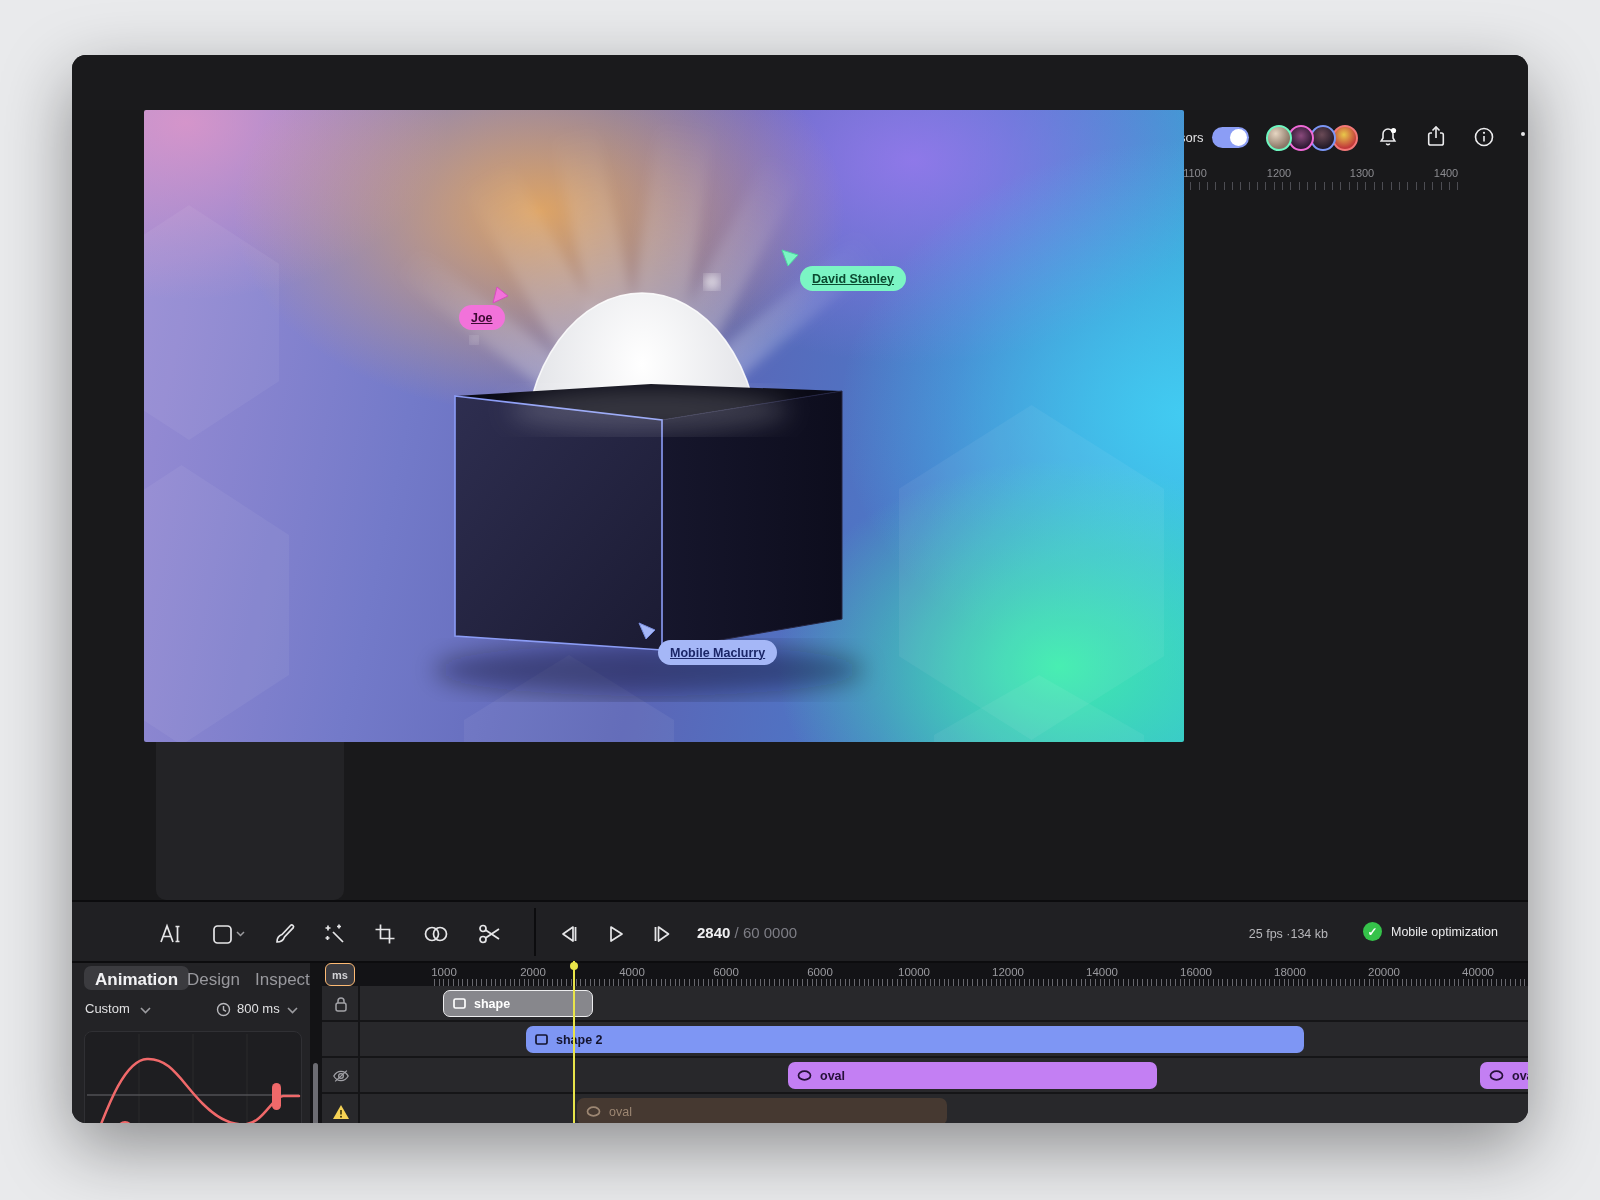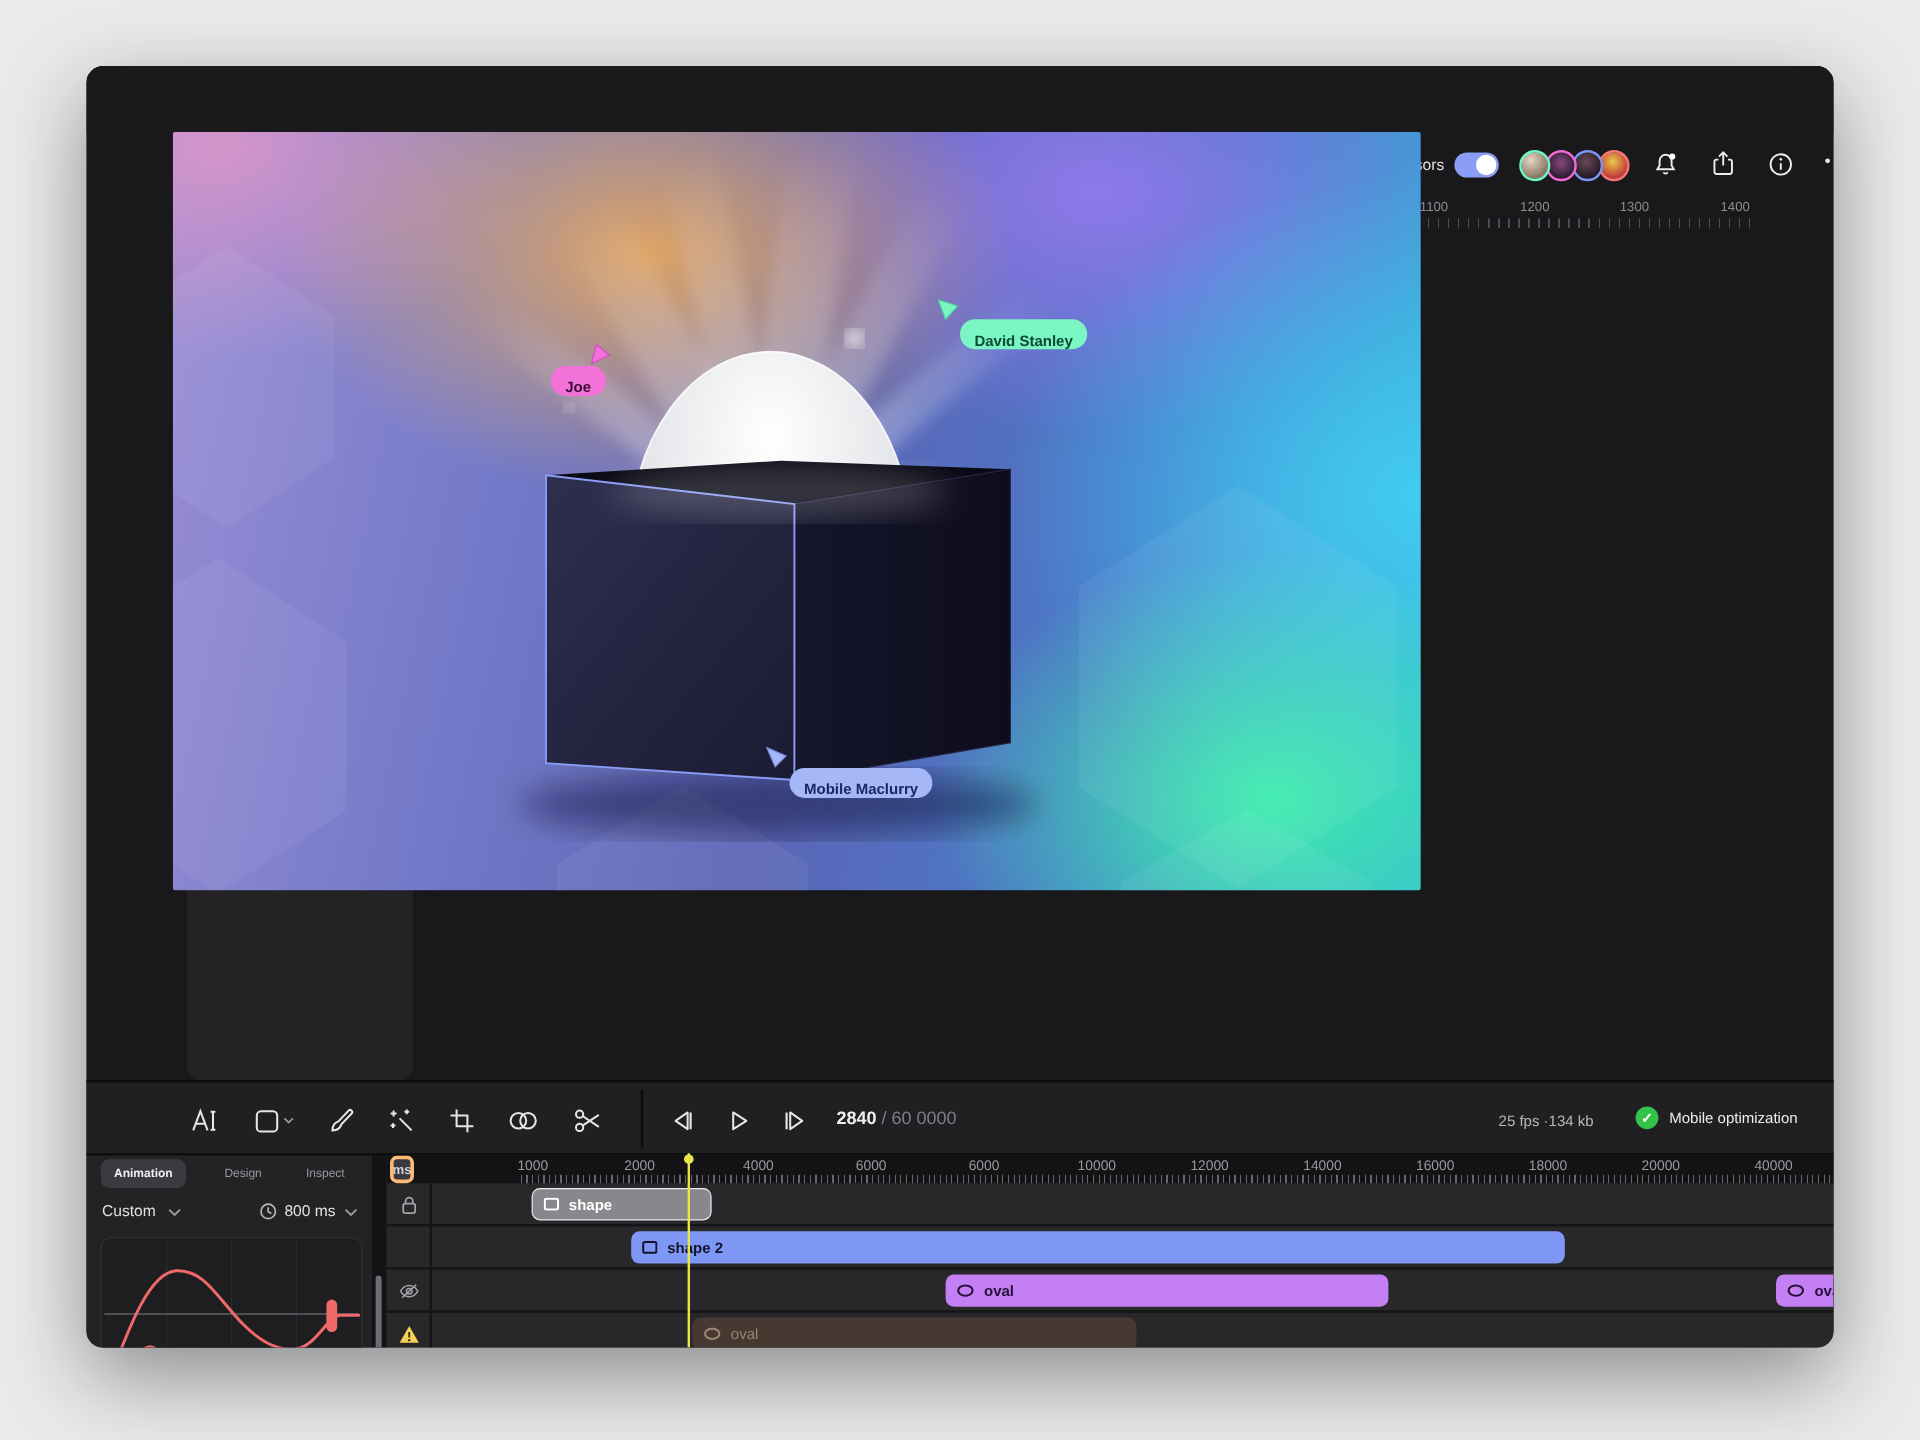--- a/index.html
+++ b/index.html
@@ -39,48 +39,48 @@
     background:
       radial-gradient(42% 46% at 38% 16%, rgba(241,172,84,.85), rgba(241,172,84,0) 70%),
       radial-gradient(36% 40% at 4% 2%,  rgba(233,152,199,.75), rgba(233,152,199,0) 70%),
       radial-gradient(40% 48% at 88% 88%, rgba(62,242,172,.95), rgba(62,242,172,0) 68%),
       radial-gradient(46% 60% at 100% 48%, rgba(66,205,243,.95), rgba(66,205,243,0) 72%),
       radial-gradient(42% 46% at 74% 8%,  rgba(158,122,242,.8), rgba(158,122,242,0) 70%),
       linear-gradient(102deg,#9c8ed5 0%,#737ac9 28%,#5c65b6 52%,#4a79c9 74%,#37b2da 100%);
   }
   .hex { position:absolute; background:rgba(255,255,255,.055);
     clip-path:polygon(50% 0%,100% 25%,100% 75%,50% 100%,0% 75%,0% 25%); }
-  .cursor-pill { position:absolute; height:25px; border-radius:13px; display:flex; align-items:flex-end; justify-content:center; font-size:12.5px; font-weight:bold; white-space:nowrap; padding:0 12px; }
+  .cursor-pill { position:absolute; height:25px; border-radius:13px; display:flex; align-items:center; justify-content:center; font-size:12.5px; font-weight:bold; white-space:nowrap; padding:0 12px;text-decoration:underline; }
   .cursor-arrow { position:absolute; width:18px; height:18px; }
 
   
   .toolbar { position:absolute; left:0; top:845px; width:1456px; height:63px; background:#202023; border-top:2px solid #0c0c0e; border-bottom:2px solid #0c0c0e; }
   .tool { position:absolute; top:16px; width:32px; height:32px; display:flex; align-items:center; justify-content:center; color:#e6e6e8; }
   .frame-counter { position:absolute; left:625px; top:22px; font-size:15px; color:#f0f0f2; font-weight:bold; white-space:nowrap; }
   .frame-counter .total { color:#7e7e86; font-weight:normal; }
   .fps-info { position:absolute; top:25px; right:200px; font-size:12.5px; color:#b7b7bb; white-space:nowrap; }
   .opt-badge { position:absolute; top:20px; right:30px; display:flex; align-items:center; font-size:12.5px; color:#ececee; }
   .check-circle { width:19px; height:19px; border-radius:50%; background:#35c24a; color:#fff; font-size:12px; display:flex; align-items:center; justify-content:center; margin-right:9px; font-weight:bold; }
 
   
   .anim-panel { position:absolute; left:0; top:908px; width:238px; height:160px; background:#232326; }
-  .tab { position:absolute; top:3px; height:24px; display:flex; align-items:center; font-size:10px; color:#98989d; padding:0 11px; border-radius:7px; }
+  .tab { position:absolute; top:3px; height:24px; display:flex; align-items:flex-end; font-size:17px; color:#98989d; padding:0 11px; border-radius:7px; }
   .tab.active { background:#3b3b3f; color:#f2f2f4; font-weight:bold; }
   .easing-row { position:absolute; top:38px; width:100%; height:20px; font-size:13px; color:#e0e0e2; }
   .graph { position:absolute; left:12px; top:68px; width:218px; height:137px; background:#1e1e21; border:1px solid #303034; border-radius:8px; }
   .divider-col { position:absolute; left:238px; top:908px; width:12px; height:160px; background:#131315; }
   .scroll-sliver { position:absolute; left:3px; top:100px; width:5px; height:68px; background:#6c6c72; border-radius:3px; }
 
   
   .timeline { position:absolute; left:250px; top:908px; width:1206px; height:160px; background:#28282b; overflow:hidden; }
   .tl-ruler { position:absolute; left:0; top:0; width:100%; height:23px; background:#131316; }
   .tl-num { position:absolute; top:3px; font-size:11.5px; color:#9a9a9f; transform:translateX(-50%); }
   .tl-ticks { position:absolute; left:112px; top:16px; width:1100px; height:7px;
     background:repeating-linear-gradient(to right,#67676d 0 1px,transparent 1px 4.72px); }
-  .ms-badge { position:absolute; left:3px; top:0px; width:20px; height:23px; background:#3a3a3f; border:3px solid #fdba74; border-radius:6px; color:#d2d2d6; font-size:11px; font-weight:bold; display:flex; align-items:center; justify-content:center; }
+  .ms-badge { position:absolute; left:3px; top:0px; width:30px; height:23px; background:#3a3a3f; border:1px solid #fdba74; border-radius:6px; color:#d2d2d6; font-size:11px; font-weight:bold; display:flex; align-items:center; justify-content:center; }
   .track-row { position:absolute; left:0; width:1206px; height:36px; border-bottom:2px solid #151517; }
   .gutter { position:absolute; left:0; top:23px; width:38px; height:137px; border-right:2px solid #151517; }
   .gutter-ic { position:absolute; left:10px; width:18px; height:18px; color:#a2a2a7; }
   .bar { position:absolute; height:27px; border-radius:7px; display:flex; align-items:center; font-size:12.5px; font-weight:bold; padding:0 9px; white-space:nowrap; overflow:hidden; }
   .bar .bic { margin-right:8px; flex:none; display:flex; }
   .bar-shape1 { background:#87878c; color:#fff; border:1.5px solid #ededef; }
   .bar-blue { background:#7e96f4; color:#14142e; }
   .bar-purple { background:#c37ff3; color:#251038; }
   .bar-dim { background:#463931; color:#9d8773; font-weight:normal; }
   .playhead { position:absolute; left:250px; top:906px; width:2px; height:162px; background:#e8e44a; z-index:5; }

